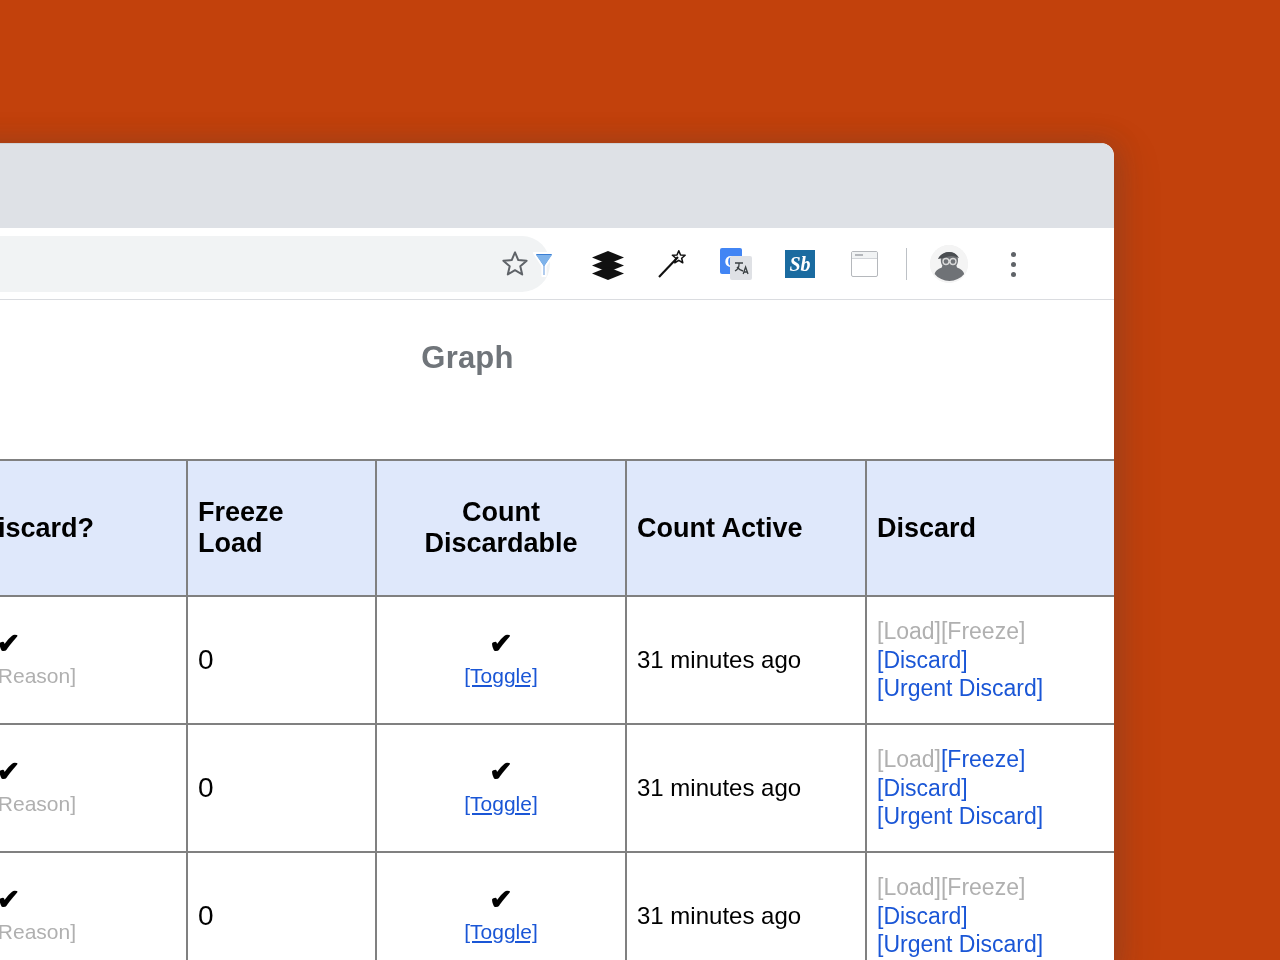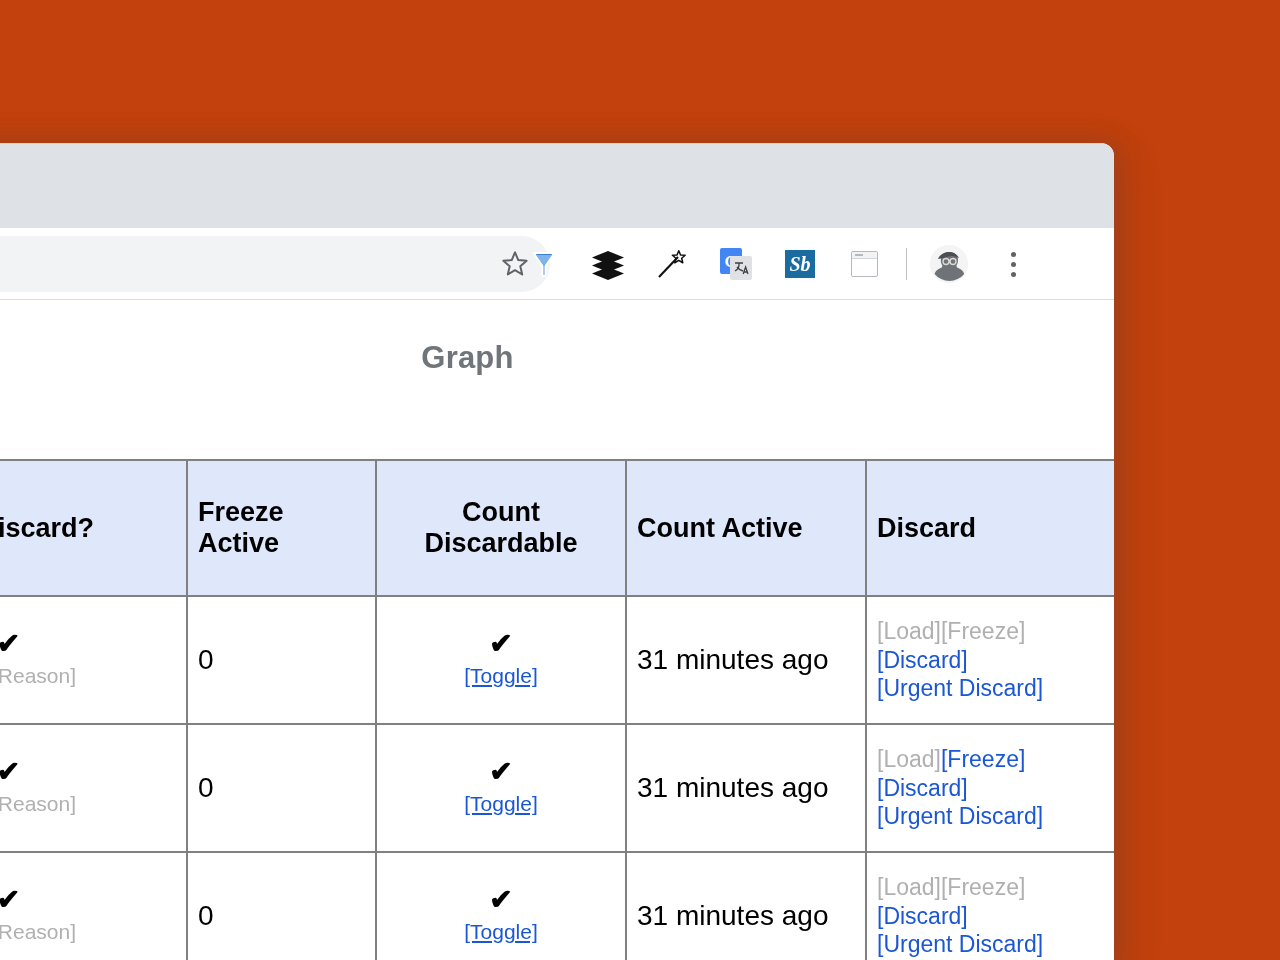--- a/index.html
+++ b/index.html
@@ -236,21 +236,21 @@
     display: block;
     font-size: 21px;
     line-height: 1.35;
     margin-top: 2px;
   }
   .link { color: #1a56d6; text-decoration: underline; }
   .link-blue { color: #1a56d6; }
   .link-dim { color: #b0b0b0; }
 
   td.col-count { font-size: 28px; color: #000; }
-  td.col-last  { font-size: 28px; color: #000; line-height: 1.3; }
+  td.col-last  { font-size: 24px; color: #000; line-height: 1.3; }
 
   td.col-actions {
     font-size: 23px;
     line-height: 1.26;
     padding: 6px 8px;
     vertical-align: top;
   }
   td.col-actions .act { white-space: normal; }
 
   
@@ -365,21 +365,21 @@
     <div id="page">
 
       <div id="page-title">Graph</div>
 
       <table id="tabs-table">
         <thead>
           <tr>
             <th class="w-can ctr">Can discard?</th>
             <th class="w-count">
               <span>Freeze</span><br>
-              <span>Active</span>
+              <span>Load</span>
             </th>
             <th class="w-auto ctr">
               <span>Count</span><br>
               <span>Discardable</span>
             </th>
             <th class="w-last">Count Active</th>
             <th class="w-actions">Discard</th>
           </tr>
         </thead>
         <tbody>

